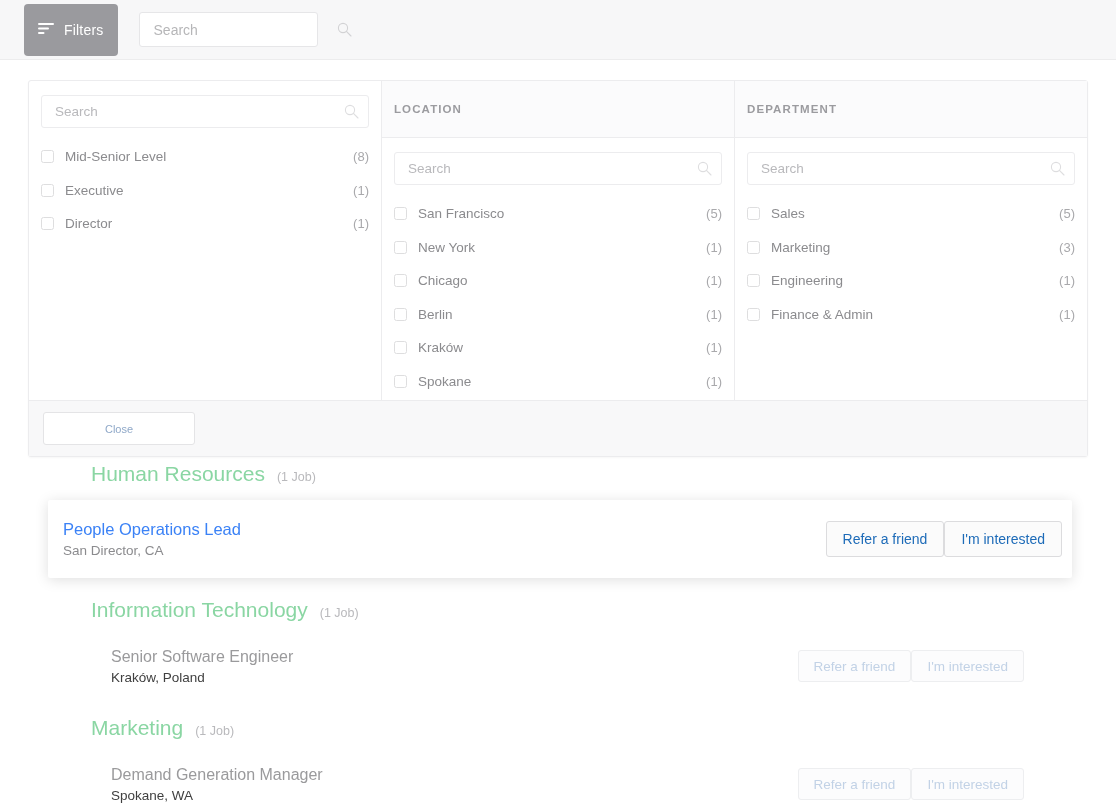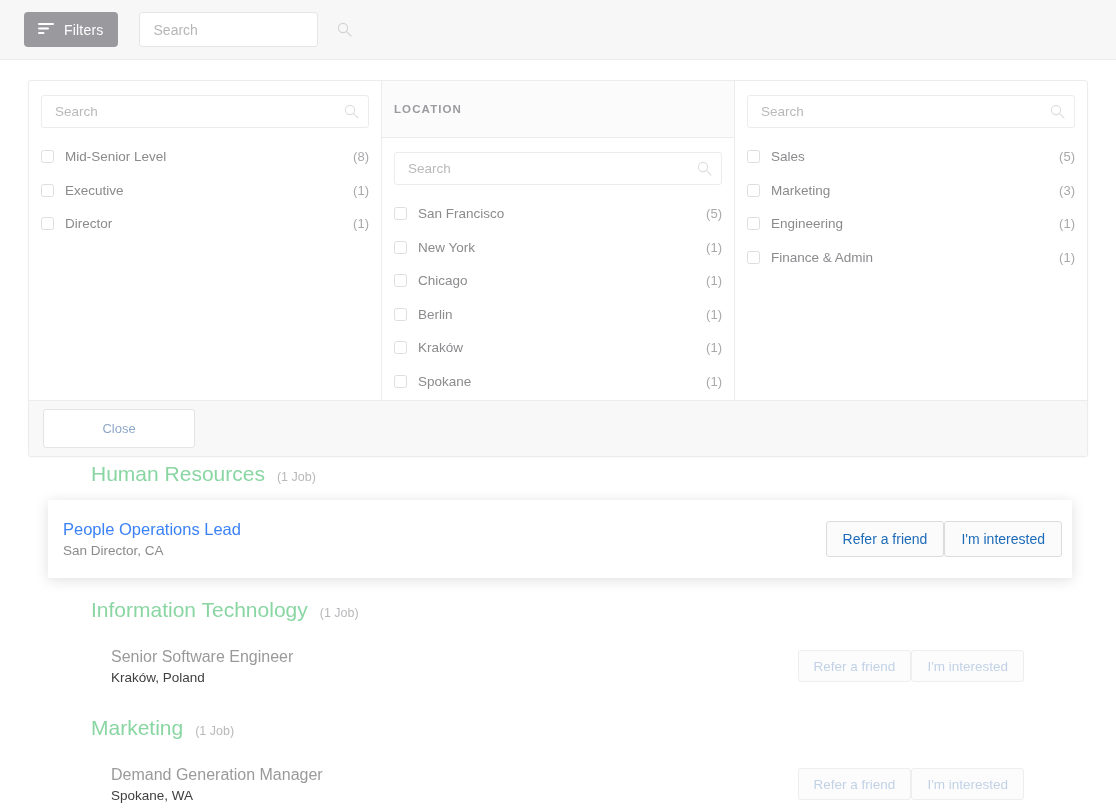--- a/index.html
+++ b/index.html
@@ -20,21 +20,21 @@
     top: 0; left: 0;
     width: 1116px;
     height: 60px;
     background: #f7f7f8;
     border-bottom: 1px solid #ececed;
     display: flex;
     align-items: center;
     padding-left: 24px;
   }
   .filters-btn {
-    height: 35px;
+    height: 52px;
     min-width: 88px;
     background: #9a9a9e;
     border-radius: 4px;
     display: flex;
     align-items: center;
     gap: 9px;
     padding: 0 14px;
     cursor: pointer;
     border: none;
   }
@@ -166,26 +166,26 @@
   .panel-footer {
     height: 56px;
     background: #f8f8f9;
     border-top: 1px solid #ececee;
     display: flex;
     align-items: center;
     padding-left: 14px;
   }
   .close-btn {
     width: 152px;
-    height: 39px;
+    height: 33px;
     background: #ffffff;
     border: 1px solid #e4e4e6;
     border-radius: 3px;
     color: #8fa8c8;
-    font-size: 13px;
+    font-size: 11px;
     font-family: inherit;
     cursor: pointer;
   }
 
   
   .joblist {
     position: absolute;
     left: 0;
     top: 462px;
     width: 1116px;
@@ -359,20 +359,23 @@
         </div>
         <div class="opt">
           <span class="cb"></span>
           <span class="name">Spokane</span>
           <span class="count">(1)</span>
         </div>
       </div>
     </div>
 
     <div class="col">
+      <div class="col-head">
+        <span class="t">DEPARTMENT</span>
+      </div>
       <div class="col-search">
         <input type="text" placeholder="Search" style="">
         <span class="mag">
           <svg width="15" height="15" viewBox="0 0 15 15">
             <circle cx="6" cy="6" r="4.6" fill="none" stroke="#c3c3c6" stroke-width="1.1"></circle>
             <line x1="9.4" y1="9.4" x2="14" y2="14" stroke="#c3c3c6" stroke-width="1.1" stroke-linecap="round"></line>
           </svg>
         </span>
       </div>
       <div class="opts">

